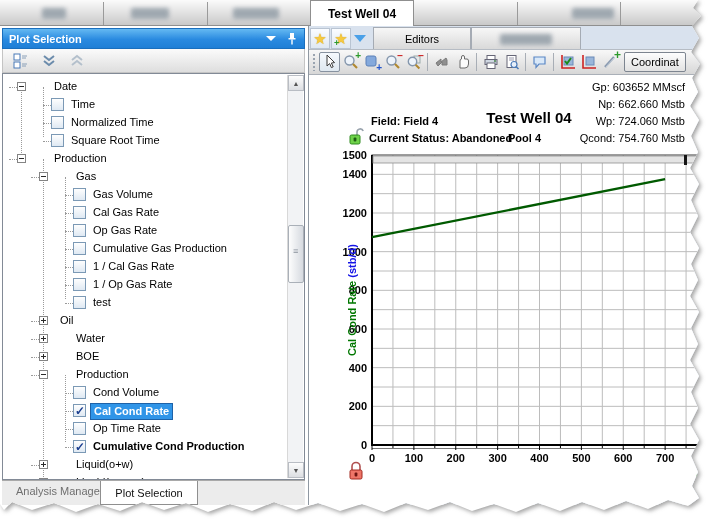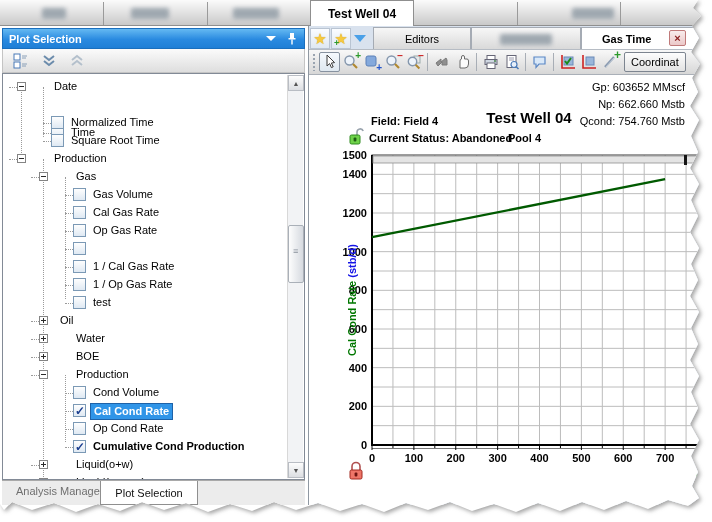--- a/index.html
+++ b/index.html
@@ -152,21 +152,21 @@
        <div class="guide" style="left:62px;top:103px;height:122px"></div>
        <div class="guide" style="left:62px;top:301px;height:67px"></div>
        <div id="tree-rows">
               <div class="trow" style="top: 4px;">
                 <span class="stub" style="left:6px"></span>
                 <span class="ebox" style="left:14px">
                   <span class="h"></span>
                 </span>
                 <span class="tlabel" style="left:48px">Date</span>
               </div>
-              <div class="trow" style="top: 22px; margin-top: 28px;">
+              <div class="trow" style="top: 22px;">
                 <span class="stub" style="left:40px"></span>
                 <span class="cbox" style="left:48px"></span>
                 <span class="tlabel" style="left:65px">Time</span>
               </div>
               <div class="trow" style="top: 40px;">
                 <span class="stub" style="left:40px"></span>
                 <span class="cbox" style="left:48px"></span>
                 <span class="tlabel" style="left:65px">Normalized Time</span>
               </div>
               <div class="trow" style="top: 58px;">
@@ -199,20 +199,21 @@
                 <span class="tlabel" style="left:87px">Cal Gas Rate</span>
               </div>
               <div class="trow" style="top: 148px;">
                 <span class="stub" style="left:62px"></span>
                 <span class="cbox" style="left:70px"></span>
                 <span class="tlabel" style="left:87px">Op Gas Rate</span>
               </div>
               <div class="trow" style="top: 166px;">
                 <span class="stub" style="left:62px"></span>
                 <span class="cbox" style="left:70px"></span>
+                <span class="tlabel" style="left:87px">Cumulative Gas Production</span>
               </div>
               <div class="trow" style="top: 184px;">
                 <span class="stub" style="left:62px"></span>
                 <span class="cbox" style="left:70px"></span>
                 <span class="tlabel" style="left:87px">1 / Cal Gas Rate</span>
               </div>
               <div class="trow" style="top: 202px;">
                 <span class="stub" style="left:62px"></span>
                 <span class="cbox" style="left:70px"></span>
                 <span class="tlabel" style="left:87px">1 / Op Gas Rate</span>
@@ -261,21 +262,21 @@
               <div class="trow" style="top: 328px;">
                 <span class="stub" style="left:62px"></span>
                 <span class="cbox" style="left:70px">
                   <span class="ck">✓</span>
                 </span>
                 <span class="tlabel sel" style="left:87px">Cal Cond Rate</span>
               </div>
               <div class="trow" style="top: 346px;">
                 <span class="stub" style="left:62px"></span>
                 <span class="cbox" style="left:70px"></span>
-                <span class="tlabel" style="left:87px">Op Cond Rate</span>
+                <span class="tlabel" style="left:87px">Op Time Rate</span>
               </div>
               <div class="trow" style="top: 364px;">
                 <span class="stub" style="left:62px"></span>
                 <span class="cbox" style="left:70px">
                   <span class="ck">✓</span>
                 </span>
                 <span class="tlabel bold" style="left:87px">Cumulative Cond Production</span>
               </div>
               <div class="trow" style="top: 382px; text-align: center;">
                 <span class="stub" style="left:28px"></span>
@@ -315,26 +316,20 @@
             </div>
        <div class="strip-dd">
               <span class="dd-tri"></span>
             </div>
        <div class="strip-tab" id="tab-editors">
          <span>Editors</span>
        </div>
        <div class="strip-tab" id="tab-redacted">
          <div class="redact" style="left:28px;top:6px;width:52px;position:absolute"></div>
        </div>
-       <div class="strip-tab" id="tab-gastime">
-         <span>Gas Time</span>
-         <div id="gastime-close">
-           <span>×</span>
-         </div>
-       </div>
      </div>
 
      <div id="rp-toolbar">
        <div class="grip"></div>
        <div class="tb active">
          <svg width="16" height="16" viewBox="0 0 16 16">
            <path d="M5 1 L5 12 L7.6 9.6 L9.4 13.6 L11.2 12.8 L9.4 9 L12.6 8.6 Z" fill="#fdfdfd" stroke="#3a3a3a"></path>
          </svg>
        </div>
        <div class="tb">
@@ -423,20 +418,21 @@
        </div>
        <div id="coord-btn">
          <span>Coordinat</span>
        </div>
      </div>
 
      <div id="chart-area">
        <div id="well-stats">
          <div>Gp: 603652 MMscf</div>
          <div>Np: 662.660 Mstb</div>
+         <div>Wp: 724.060 Mstb</div>
          <div>Qcond: 754.760 Mstb</div>
        </div>
        <div class="info" style="left:62px;top:40px">Field: Field 4</div>
        <div id="chart-title">Test Well 04</div>
        <div class="info" style="left:60px;top:57px">Current Status: Abandoned</div>
        <div class="info" style="left:199px;top:57px">Pool 4</div>
 
        <svg class="lock" style="left:38px;top:52px" viewBox="0 0 18 20">
          <path d="M10 8 V5 a3.2 3.2 0 0 1 6.2 -1" fill="none" stroke="#9aa4ae" stroke-width="1.6"></path>
          <rect x="3" y="8" width="10" height="9" rx="1.5" fill="#6fd24a" stroke="#2f8a1f"></rect>

